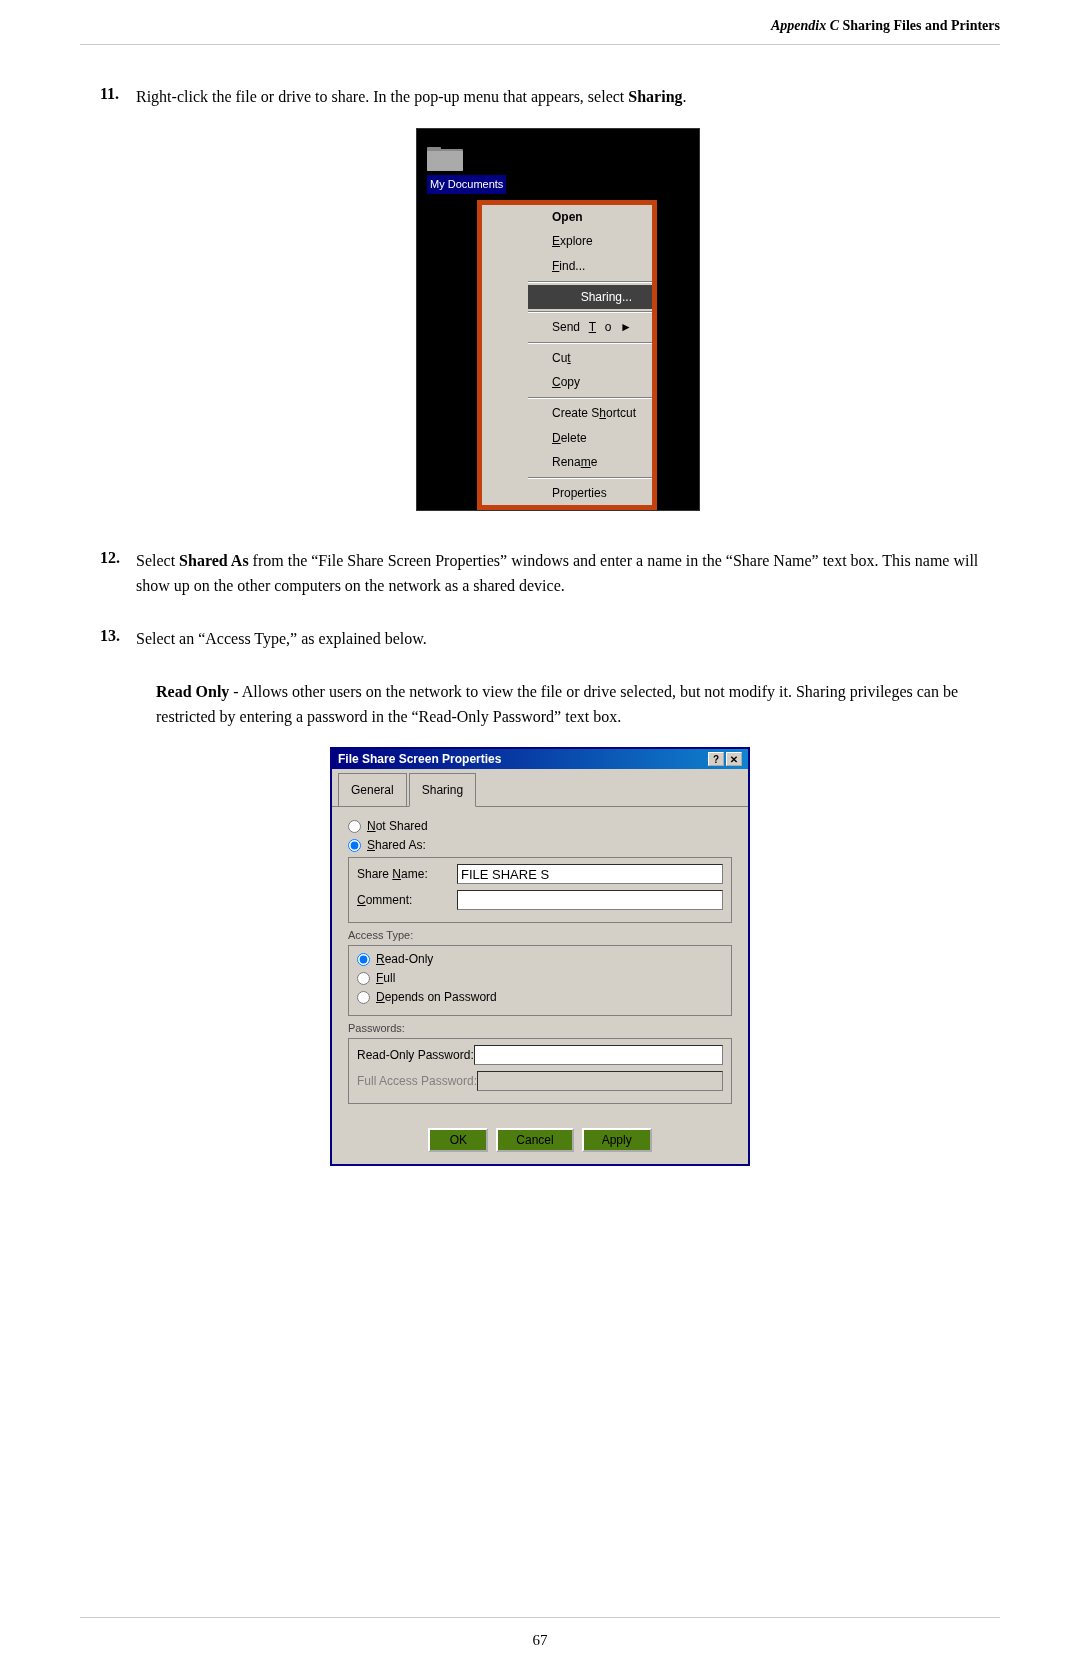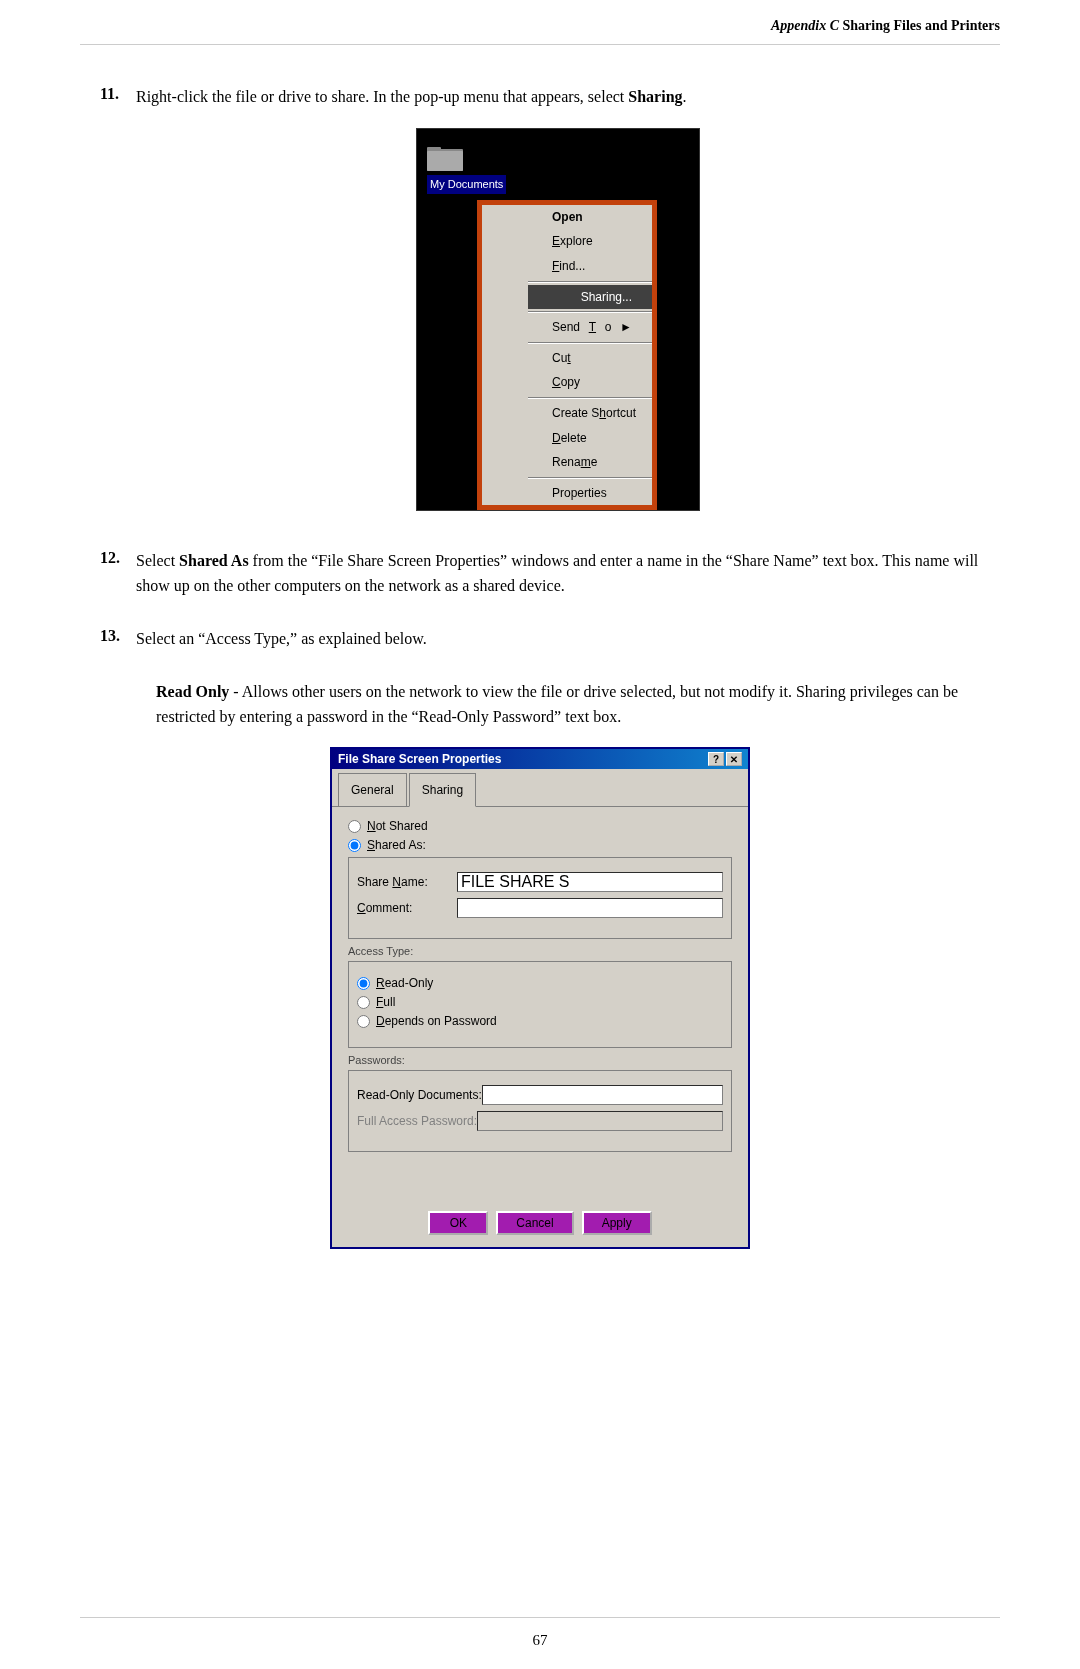--- a/index.html
+++ b/index.html
@@ -224,21 +224,21 @@
     .field-label {
       min-width: 100px;
       font-size: 12px;
     }
 
     .field-input {
       border: 1px inset #808080;
       background: #fff;
       height: 20px;
       padding: 1px 3px;
-      font-size: 16px;
+      font-size: 13px;
       font-family: Arial, sans-serif;
       flex: 1;
     }
 
     .field-input.disabled {
       background: #d4d0c8;
       color: #808080;
     }
 
     .section-label {
@@ -248,28 +248,27 @@
     }
 
     .dialog-footer {
       display: flex;
       justify-content: center;
       gap: 8px;
       padding: 8px 10px 12px 10px;
     }
 
     .win-button {
-      background: #a21caf;
+      background: #4d7c0f;
       border: 2px outset #fff;
       padding: 3px 18px;
       font-size: 12px;
       font-family: Arial, sans-serif;
       cursor: pointer;
       min-width: 60px;
-      margin-top: 35px;
     }
 
     .underline-char {
       text-decoration: underline;
     }
 
     .sub-para {
       margin-top: 16px;
       margin-left: 56px;
       font-size: 16px;
@@ -282,21 +281,21 @@
 
     .footer {
       border-top: 1px solid #ccc;
       padding: 14px 0 20px 0;
       text-align: center;
       font-size: 15px;
     }
 
     .shared-as-group {
       border: 1px solid #808080;
-      padding: 14px 8px;
+      padding: 6px 8px;
       margin-bottom: 6px;
     }
   </style>
 </head>
 <body>
 
 <div class="page-container">
 
   <div class="header">
     <em><span>Appendix C</span></em>&nbsp;<strong>Sharing Files and Printers</strong>
@@ -417,21 +416,21 @@
             </div>
             <div class="radio-row">
               <input type="radio" name="access_type" id="r_depends" style="">
               <label for="r_depends"><span class="underline-char">D</span>epends on Password</label>
             </div>
           </div>
 
           <div class="section-label">Passwords:</div>
           <div class="shared-as-group">
             <div class="field-row">
-              <span class="field-label">Read-Only Documents:</span>
+              <span class="field-label">Read-Only Password:</span>
               <input type="password" class="field-input" value="" style="">
             </div>
             <div class="field-row">
               <span class="field-label" style="color:#808080;">Full Access Password:</span>
               <input type="password" class="field-input disabled" value="" disabled="" style="">
             </div>
           </div>
 
         </div>
 

